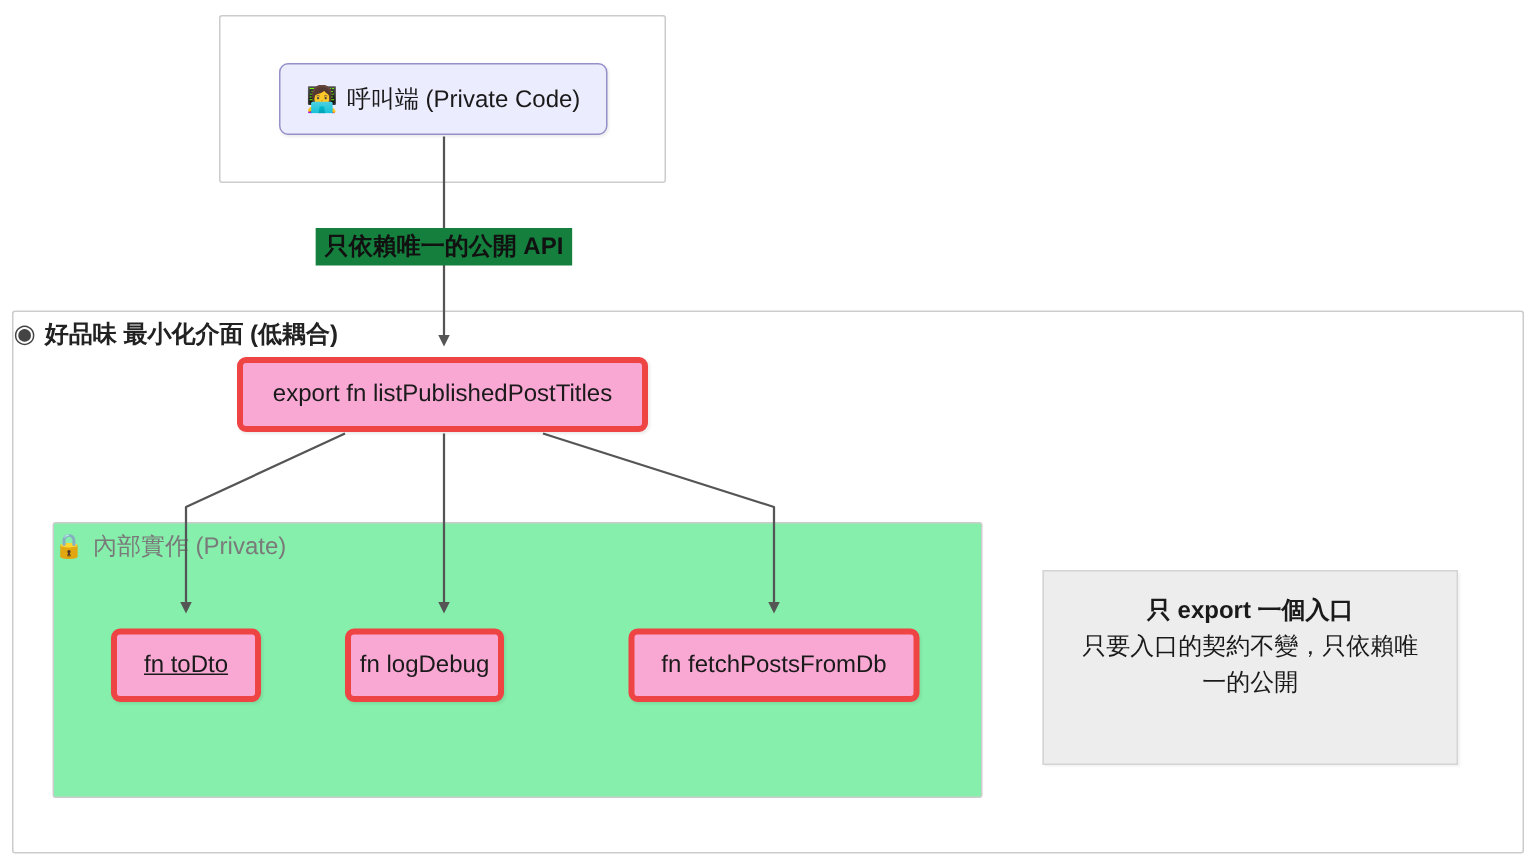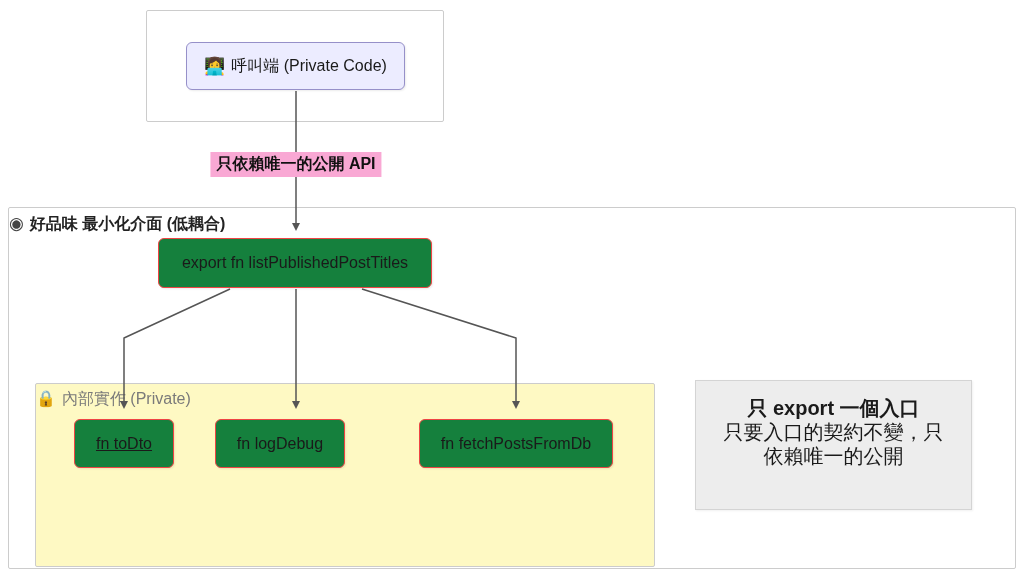--- a/index.html
+++ b/index.html
@@ -17,21 +17,21 @@
 
   
   .group {
     position: absolute;
     border: 1px solid #cccccc;
     border-radius: 2px;
     background: #ffffff;
   }
   .group-client { left: 146px; top: 10px; width: 298px; height: 112px; }
   .group-api    { left: 8px;   top: 207px; width: 1008px; height: 362px; }
-  .group-private{ left: 35px;  top: 348px; width: 620px; height: 184px; background: #fef9c3; margin-top: 35px; }
+  .group-private{ left: 35px;  top: 348px; width: 620px; height: 184px; background: #86efac; }
 
   .group-label {
     position: absolute;
     left: 0; right: 0;
     top: 5px;
     font-size: 16px;
     white-space: nowrap;
   }
   .group-label.api-label { font-weight: bold; color: #222; }
   .group-label.private-label { color: #7a7a7a; font-weight: 400; }
@@ -52,51 +52,51 @@
     white-space: nowrap;
   }
   .node-client {
     left: 186px; top: 42px; width: 219px; height: 48px;
     background: #ECECFF;
     border: 1px solid #9690C9;
     color: #1a1a1a;
   }
   .node-client .icon { margin-right: 6px; font-size: 17px; }
   .node-gray {
-    background: #15803d;
-    border: 1px solid #ef4444;
+    background: #f9a8d4;
+    border: 4px solid #ef4444;
     color: #1a1a1a;
   }
   .node-export { left: 158px; top: 238px; width: 274px; height: 50px; }
   .node-todto  { left: 74px;  top: 419px; width: 100px; height: 49px; text-decoration: underline; }
-  .node-log    { left: 215px; top: 419px; width: 130px; height: 49px; }
+  .node-log    { left: 230px; top: 419px; width: 106px; height: 49px; }
   .node-fetch  { left: 419px; top: 419px; width: 194px; height: 49px; }
 
   
   .edge-label {
     position: absolute;
     left: 296px; top: 152px;
     transform: translateX(-50%);
-    background: #f9a8d4;
+    background: #15803d;
     padding: 2px 6px;
     font-size: 16px;
     font-weight: bold;
     color: #111;
     white-space: nowrap;
   }
 
   
   .note {
     position: absolute;
     left: 695px; top: 380px;
     width: 277px; min-height: 130px;
     background: #EDEDED;
     border: 1px solid #D4D4D4;
     padding: 15px 18px;
-    font-size: 20px;
+    font-size: 16px;
     line-height: 24px;
     text-align: center;
     color: #1a1a1a;
     box-shadow: 1px 1px 2px rgba(0,0,0,0.06);
   }
   .note .note-line-bold { font-weight: bold; }
 
   
   svg.edges {
     position: absolute;

